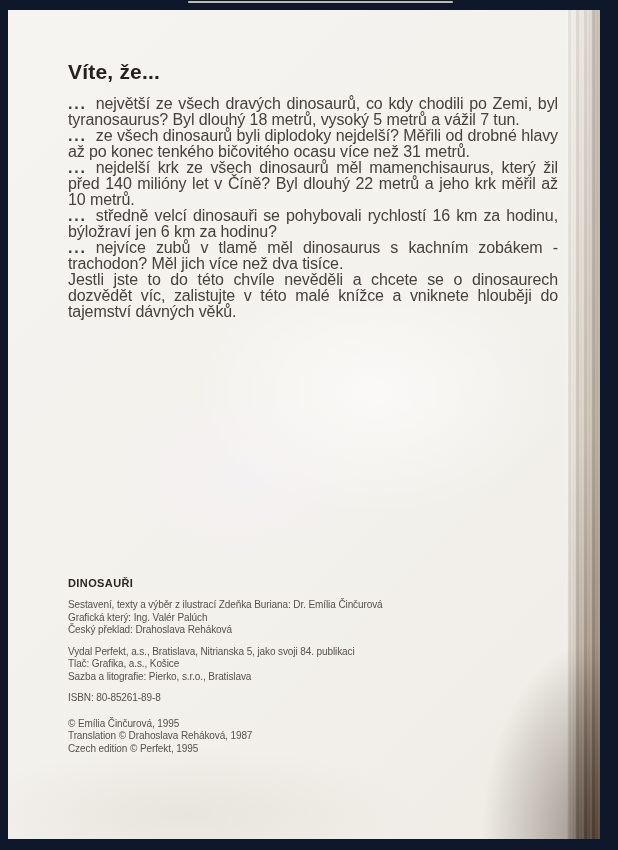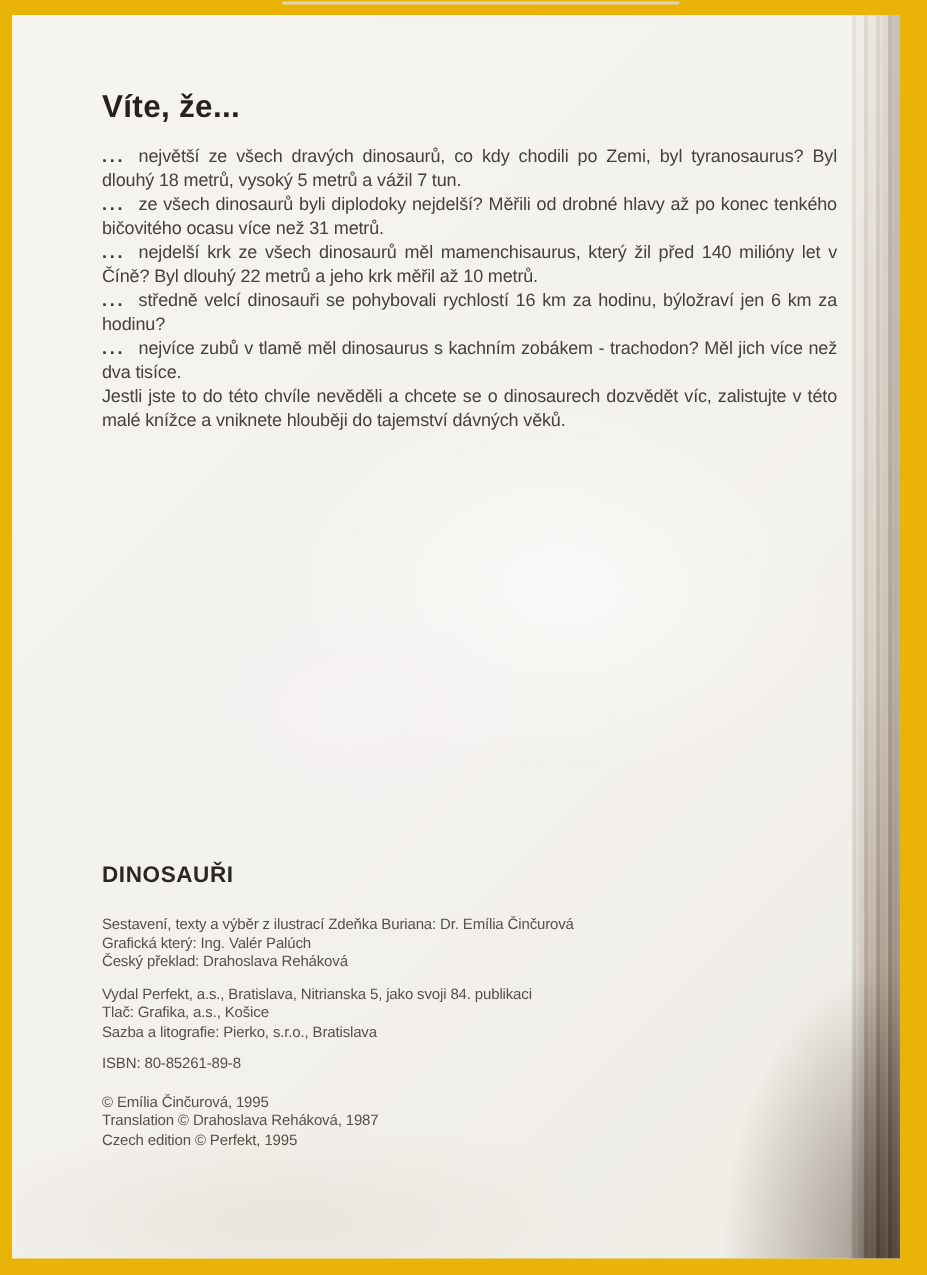--- a/index.html
+++ b/index.html
@@ -1,20 +1,20 @@
 <!DOCTYPE html>
 <html><head>
 <meta charset="utf-8">
 <style>
   html,body{margin:0;padding:0;background:#000;}
   *{box-sizing:border-box;}
   .scan-frame{
     position:relative;
     width:618px;height:850px;
-    background:#eab308;
+    background:#0f172a;
     overflow:hidden;
     font-family:"Liberation Sans","DejaVu Sans",sans-serif;
   }
   .top-sliver{
     position:absolute;left:188px;top:1px;width:265px;height:2px;
     background:#ddd9d3;opacity:.85;border-radius:1px;
   }
   .book-page{
     position:absolute;left:8px;top:10px;width:592px;height:829px;
     background:
@@ -48,31 +48,31 @@
     position:absolute;left:60px;top:50px;width:490px;
     color:#45413c;
   }
   .page-title{
     margin:0 0 12px 0;
     font-size:21px;line-height:24px;font-weight:700;
     color:#25221e;letter-spacing:.2px;
   }
   .fact,.closing{
     margin:0;text-align:justify;
-    font-size:12px;line-height:16px;letter-spacing:-0.1px;
+    font-size:16px;line-height:16px;letter-spacing:-0.1px;
     color:#45413c;
   }
   .fact-bullet{letter-spacing:1.8px;margin-right:9px;font-weight:700;color:#3c3833;}
   .colophon{
     position:absolute;left:60px;top:566px;width:480px;
     color:#55504a;font-size:10px;line-height:12.5px;letter-spacing:-0.1px;
   }
   .book-title{
-    margin:0 0 20px 0;
-    font-size:15px;line-height:15px;font-weight:700;
+    margin:0 0 8px 0;
+    font-size:11px;line-height:15px;font-weight:700;
     color:#2a2722;letter-spacing:.4px;
   }
   .colophon-group{margin:0 0 9px 0;}
   .colophon-group.isbn-group{margin:4px 0 13px 0;}
   .colophon-line{margin:0;}
 </style>
 </head>
 <body>
 
 <div class="scan-frame">

